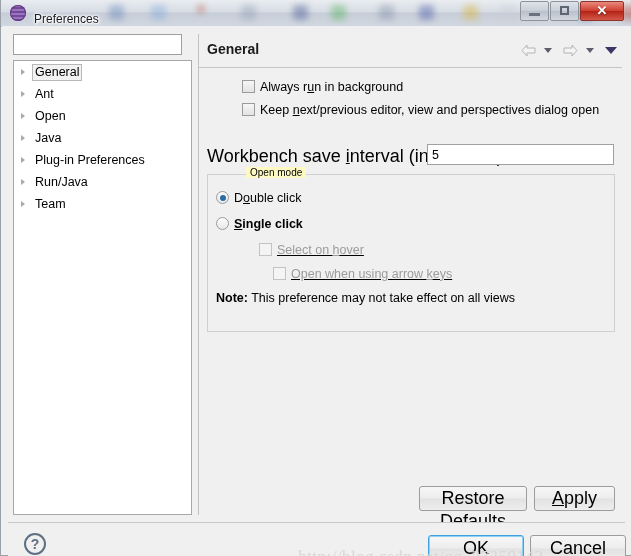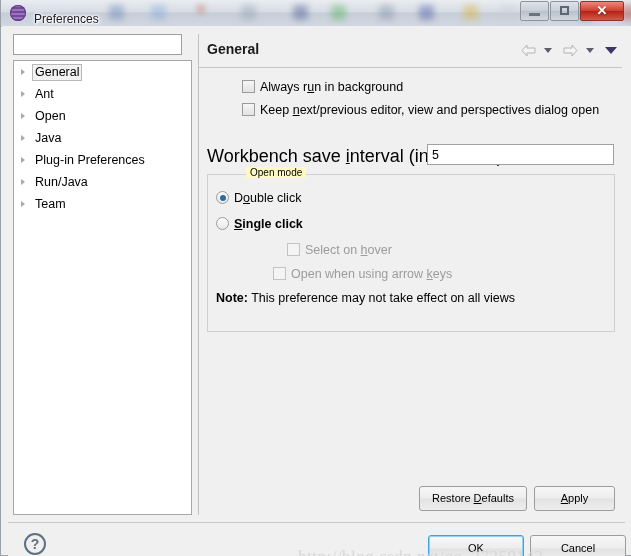--- a/index.html
+++ b/index.html
@@ -327,39 +327,39 @@
   .radio.checked::after {
     content: "";
     position: absolute;
     left: 2.5px; top: 2.5px;
     width: 6px; height: 6px;
     border-radius: 50%;
     background: #2b6ca3;
   }
   #row-double { top: 14px; }
   #row-single { top: 40px; font-weight: bold; }
-  #row-hover  { left: 44px; top: 66px; }
-  #row-arrow  { left: 30px; top: 90px; }
+  #row-hover  { left: 16px; top: 66px; text-decoration: underline; }
+  #row-arrow  { left: 30px; top: 90px; text-decoration: underline; }
   #note-row {
     position: absolute;
     left: 8px; top: 116px;
     font-size: 12.5px;
     white-space: nowrap;
   }
   #note-label { font-weight: bold; text-align: center; }
 
   
   .btn {
     position: absolute;
     box-sizing: border-box;
     border: 1px solid #9c9c9c;
     border-radius: 3px;
     background: linear-gradient(to bottom,#f7f7f7 0%,#ededed 48%,#e2e2e2 52%,#eeeeee 100%);
     font-family: "Liberation Sans", sans-serif;
-    font-size: 11px;
+    font-size: 18px;
     color: #000;
     text-align: center;
     cursor: default;
   }
   #btn-restore {
     left: 220px; top: 452px;
     width: 108px; height: 25px;
     line-height: 23px;
   }
   #btn-apply {

